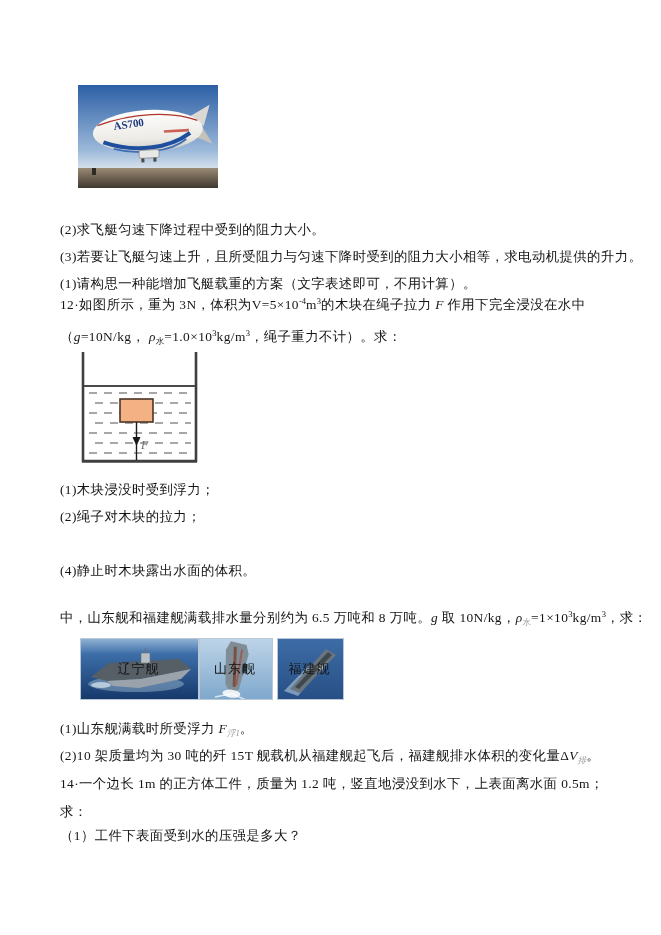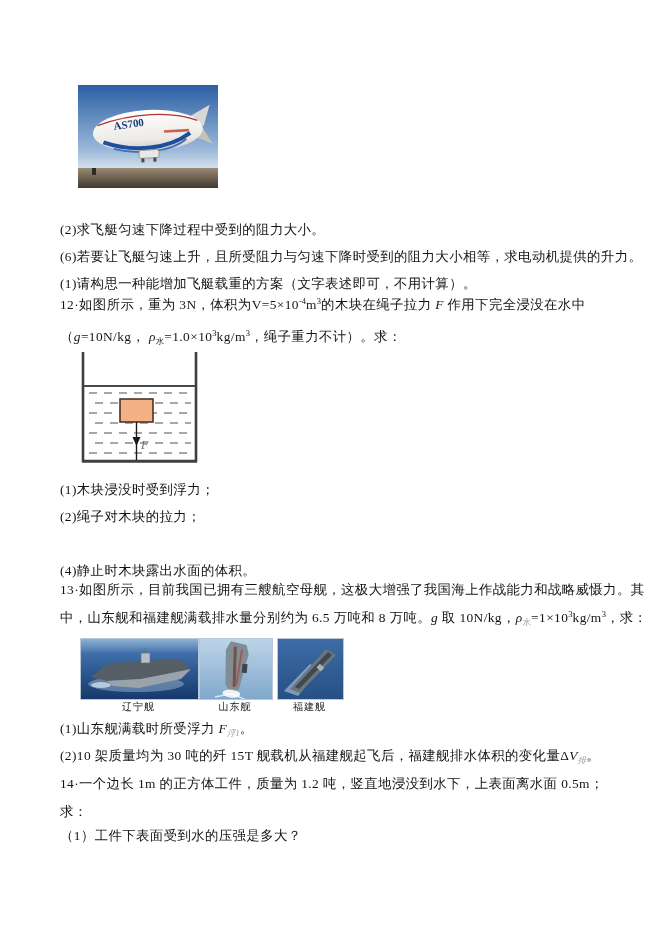--- a/index.html
+++ b/index.html
@@ -9,21 +9,21 @@
     font-size:13.4px; color:#141414; overflow:hidden;
   }
   .t { position:absolute; left:60px; white-space:nowrap; letter-spacing:0.4px; }
   .bf { font-weight:normal; }
   .it { font-style:italic; }
   .sup { font-size:8.5px; vertical-align:5px; letter-spacing:0; }
   .sub { font-size:8.5px; vertical-align:-3px; letter-spacing:0; }
   .gray { color:#9a9a9a; }
   .photo { position:absolute; line-height:0; }
   .photo.bordered { border:1px solid #b9c7d6; }
-  .clabel { position:absolute; top:700px; text-align:center; font-size:10px; letter-spacing:1px; }
+  .clabel { position:absolute; top:660px; text-align:center; font-size:13px; letter-spacing:1px; }
 </style>
 </head>
 <body>
 
 <div class="page">
 
   <div class="photo" style="left:78px; top:85px;">
     <svg width="140" height="103" viewBox="0 0 140 103">
       <defs>
         <linearGradient id="sky" x1="0" x2="0" y1="0" y2="1">
@@ -54,21 +54,21 @@
         <path d="M35,62 C60,70 92,68 108,56" stroke="#3f6fb5" stroke-width="1.8" fill="none"></path>
         <rect x="60" y="65" width="20" height="8" rx="2" fill="#e8e8e8" stroke="#8b8b8b" stroke-width="0.8"></rect>
         <rect x="62" y="73" width="3" height="4" fill="#4a4a4a"></rect>
         <rect x="74" y="73" width="3" height="4" fill="#4a4a4a"></rect>
       </g>
       <rect x="14" y="83" width="4" height="7" fill="#2e2a24"></rect>
     </svg>
   </div>
 
   <div class="t" style="top:221px">(2)求飞艇匀速下降过程中受到的阻力大小。</div>
-  <div class="t" style="top:248px">(6)若要让飞艇匀速上升，且所受阻力与匀速下降时受到的阻力大小相等，求电动机提供的升力。</div>
+  <div class="t" style="top:248px">(3)若要让飞艇匀速上升，且所受阻力与匀速下降时受到的阻力大小相等，求电动机提供的升力。</div>
   <div class="t" style="top:275px">(1)请构思一种能增加飞艇载重的方案（文字表述即可，不用计算）。</div>
 
   <div class="t" style="top:296px">
     <span>12·如图所示，重为 3N，体积为</span><span class="bf">V=5×10</span><span class="bf sup">-4</span><span class="bf">m</span><span class="bf sup">3</span><span>的木块在绳子拉力 </span><span class="it">F</span><span> 作用下完全浸没在水中</span>
   </div>
   <div class="t" style="top:328px">
     <span>（</span><span class="bf it">g</span><span class="bf">=10N/kg</span><span>， </span><span class="bf it">ρ</span><span class="bf sub">水</span><span class="bf">=1.0×10</span><span class="bf sup">3</span><span class="bf">kg/m</span><span class="bf sup">3</span><span>，绳子重力不计）。求：</span>
   </div>
 
   <div class="photo" style="left:81px; top:352px;">
@@ -90,21 +90,20 @@
       <line x1="55.5" y1="70" x2="55.5" y2="108" stroke="#1a1a1a" stroke-width="1.4"></line>
       <polygon points="51.5,85 59.5,85 55.5,94" fill="#1a1a1a"></polygon>
       <text x="60" y="97" font-size="12" font-style="italic" fill="#6e6e6e">F</text>
     </svg>
   </div>
 
   <div class="t" style="top:481px">(1)木块浸没时受到浮力；</div>
   <div class="t" style="top:508px">(2)绳子对木块的拉力；</div>
   <div class="t" style="top:562px">(4)静止时木块露出水面的体积。</div>
 
-  <div class="t" style="top:581px">13·如图所示，目前我国已拥有三艘航空母舰，这极大增强了我国海上作战能力和战略威慑力。其</div>
   <div class="t" style="top:609px">
     <span>中，山东舰和福建舰满载排水量分别约为 6.5 万吨和 8 万吨。</span><span class="it">g</span><span> 取 10N/kg，</span><span class="it">ρ</span><span class="sub gray">水</span><span>=1×10</span><span class="sup">3</span><span>kg/m</span><span class="sup">3</span><span>，求：</span>
   </div>
 
   <div class="photo bordered" style="left:80px; top:638px;">
     <svg width="117" height="60" viewBox="0 0 117 60">
       <defs>
         <linearGradient id="sea1" x1="0" x2="0" y1="0" y2="1">
           <stop offset="0" stop-color="#8fb2d4"></stop>
             <stop offset="0.25" stop-color="#3d6ea8"></stop>

